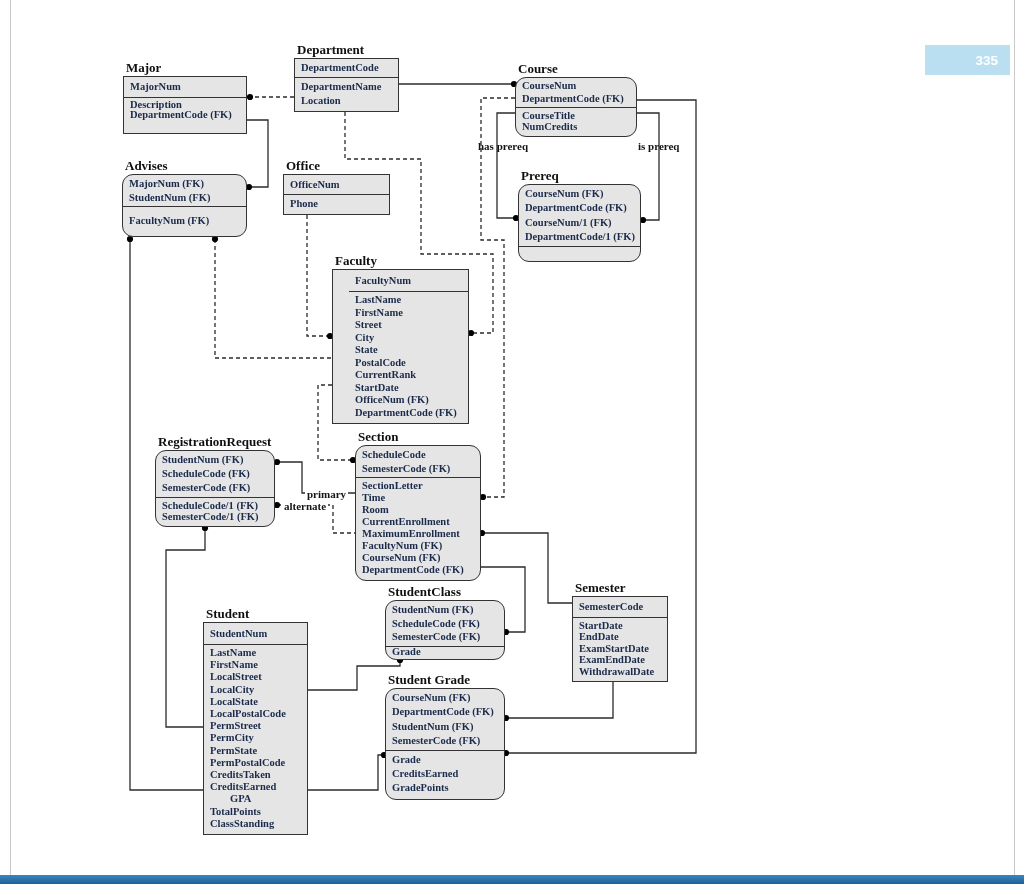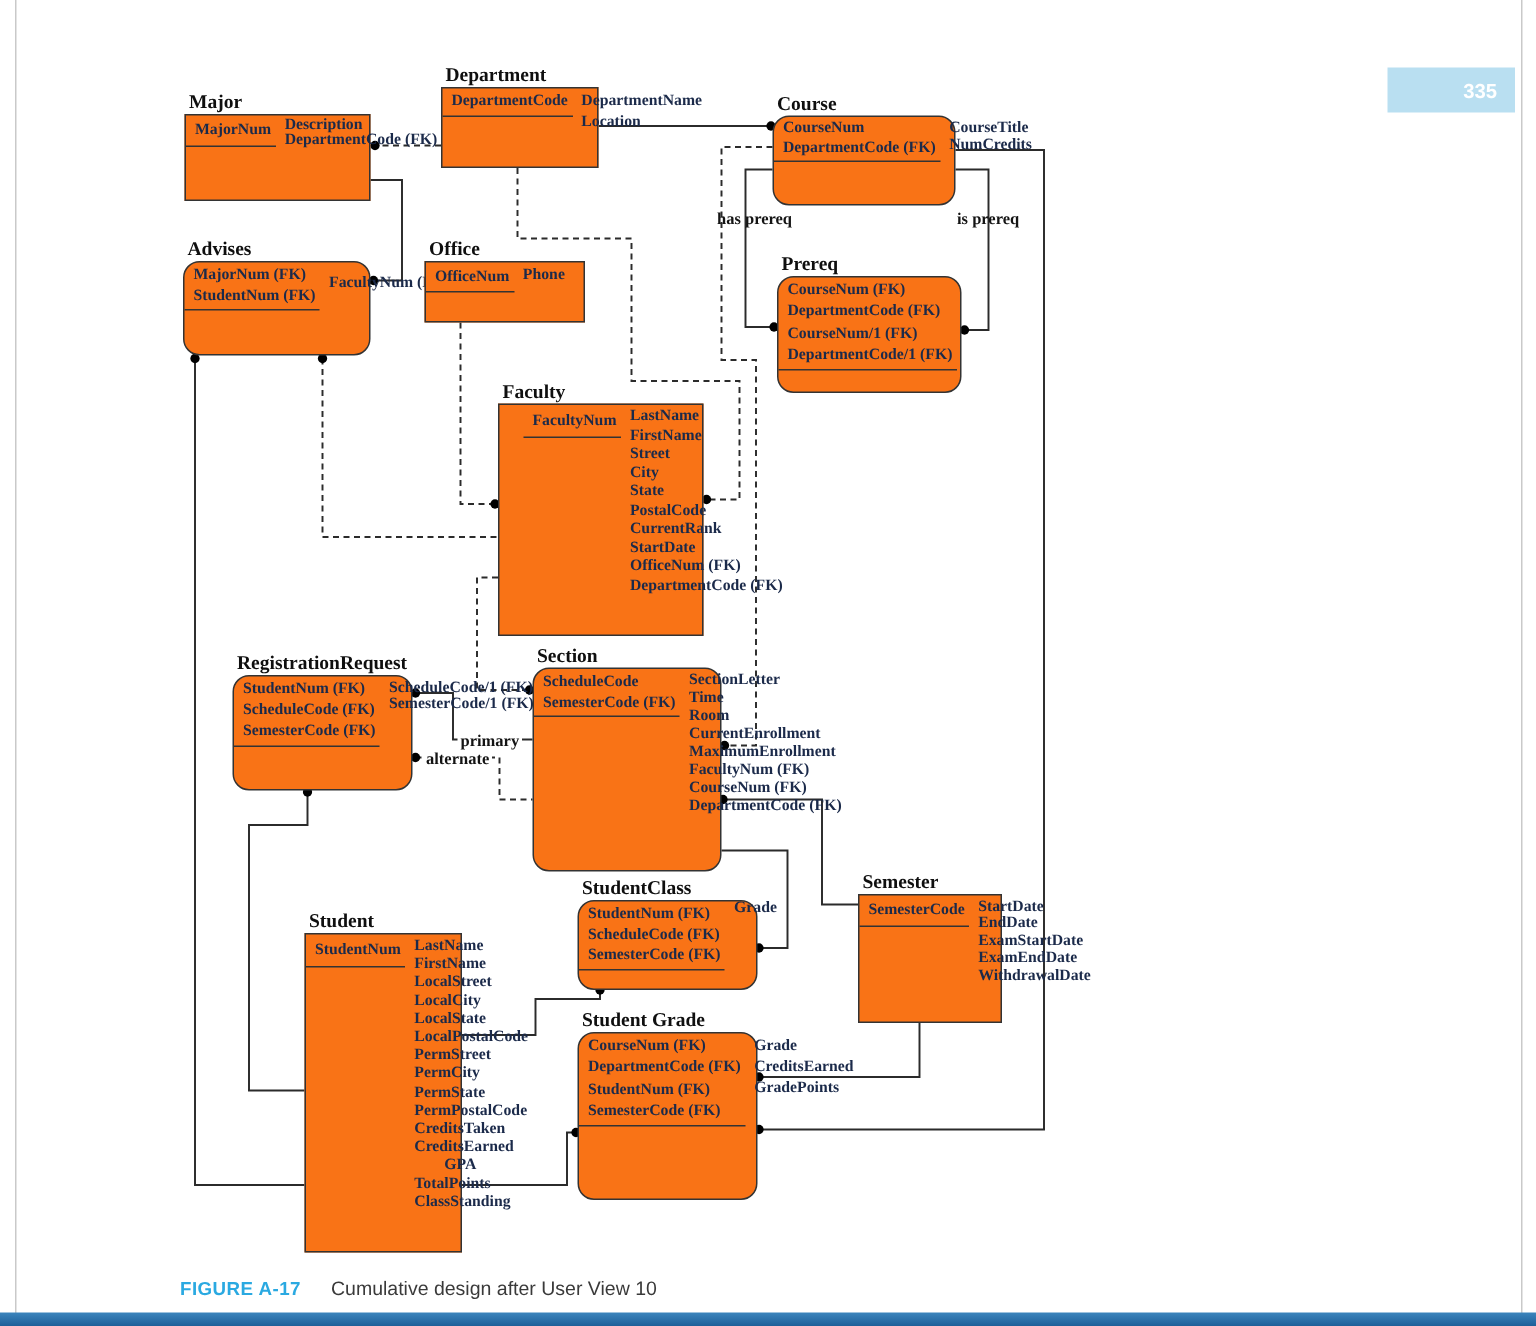--- a/index.html
+++ b/index.html
@@ -9,22 +9,22 @@
               border-left:1px solid #c9c9c9;border-right:1px solid #c9c9c9;pointer-events:none;}
   .header-title{position:absolute;left:567px;top:5px;font-size:13.5px;color:#2b2b2b;
                 letter-spacing:.1px;white-space:nowrap;}
   .page-badge{position:absolute;left:905px;top:45px;width:85px;height:30px;background:#b9dff1;
               color:#ffffff;font-weight:bold;font-size:13.5px;display:flex;align-items:center;
               justify-content:flex-end;padding-right:12px;box-sizing:border-box;margin-left:20px;}
   svg.wires{position:absolute;left:0;top:0;}
   svg.wires polyline{fill:none;stroke:#2b2b2b;stroke-width:1.3;}
   svg.wires polyline.dashed{stroke-dasharray:4 3;}
   svg.wires circle{fill:#000000;stroke:none;}
-  .ebox{position:absolute;background:#f97316;border:1.3px solid #333333;box-sizing:border-box;
-        display:flex;flex-direction:row;}
+  .ebox{position:absolute;background:#e5e5e5;border:1.3px solid #333333;box-sizing:border-box;
+        display:flex;flex-direction:column;}
   .ebox.rounded{border-radius:11px;}
   .etitle{position:absolute;top:-17px;left:2px;font-family:"Liberation Serif","DejaVu Serif",serif;
           font-weight:bold;font-size:13px;color:#0f0f0f;white-space:nowrap;}
   .sec{box-sizing:border-box;padding:2px 3px 2px 6px;overflow:visible;}
   .sec.key{border-bottom:1.3px solid #333333;}
   .sec.body{flex:1;}
   .attr{font-family:"Liberation Serif","DejaVu Serif",serif;font-weight:bold;font-size:10.5px;
         color:#1b2a4a;white-space:nowrap;}
   .rlabel{position:absolute;font-family:"Liberation Serif","DejaVu Serif",serif;font-weight:bold;
           font-size:11px;color:#141414;white-space:nowrap;}
@@ -95,21 +95,21 @@
           <div class="attr" style="line-height: 10px;">Description</div>
           <div class="attr" style="line-height: 10px;">DepartmentCode (FK)</div>
         </div>
       </div>
       <div class="ebox square" style="left: 294px; top: 58px; width: 105px; height: 54px;">
         <div class="etitle">Department</div>
         <div class="sec key" style="height: 19px;">
           <div class="attr" style="line-height: 14px;">DepartmentCode</div>
         </div>
         <div class="sec body">
-          <div class="attr" style="line-height: 13.5px; text-align: center;">DepartmentName</div>
+          <div class="attr" style="line-height: 13.5px;">DepartmentName</div>
           <div class="attr" style="line-height: 13.5px;">Location</div>
         </div>
       </div>
       <div class="ebox rounded" style="left: 515px; top: 77px; width: 122px; height: 60px;">
         <div class="etitle">Course</div>
         <div class="sec key" style="height: 30px;">
           <div class="attr" style="line-height: 12.5px;">CourseNum</div>
           <div class="attr" style="line-height: 12.5px;">DepartmentCode (FK)</div>
         </div>
         <div class="sec body">
@@ -255,17 +255,14 @@
         </div>
       </div>
     </div>
   <div id="labels">
       <div class="rlabel" style="left: 478px; top: 140px;">has prereq</div>
       <div class="rlabel" style="left: 638px; top: 140px;">is prereq</div>
       <div class="rlabel bg" style="left: 305px; top: 488px;">primary</div>
       <div class="rlabel bg" style="left: 282px; top: 500px;">alternate</div>
     </div>
 
-  <div class="caption">
-    <span class="fig">FIGURE A-17</span><span class="txt">Cumulative design after User View 10</span>
-  </div>
   <div class="bottom-bar"></div>
 </div>
 
 </body></html>

